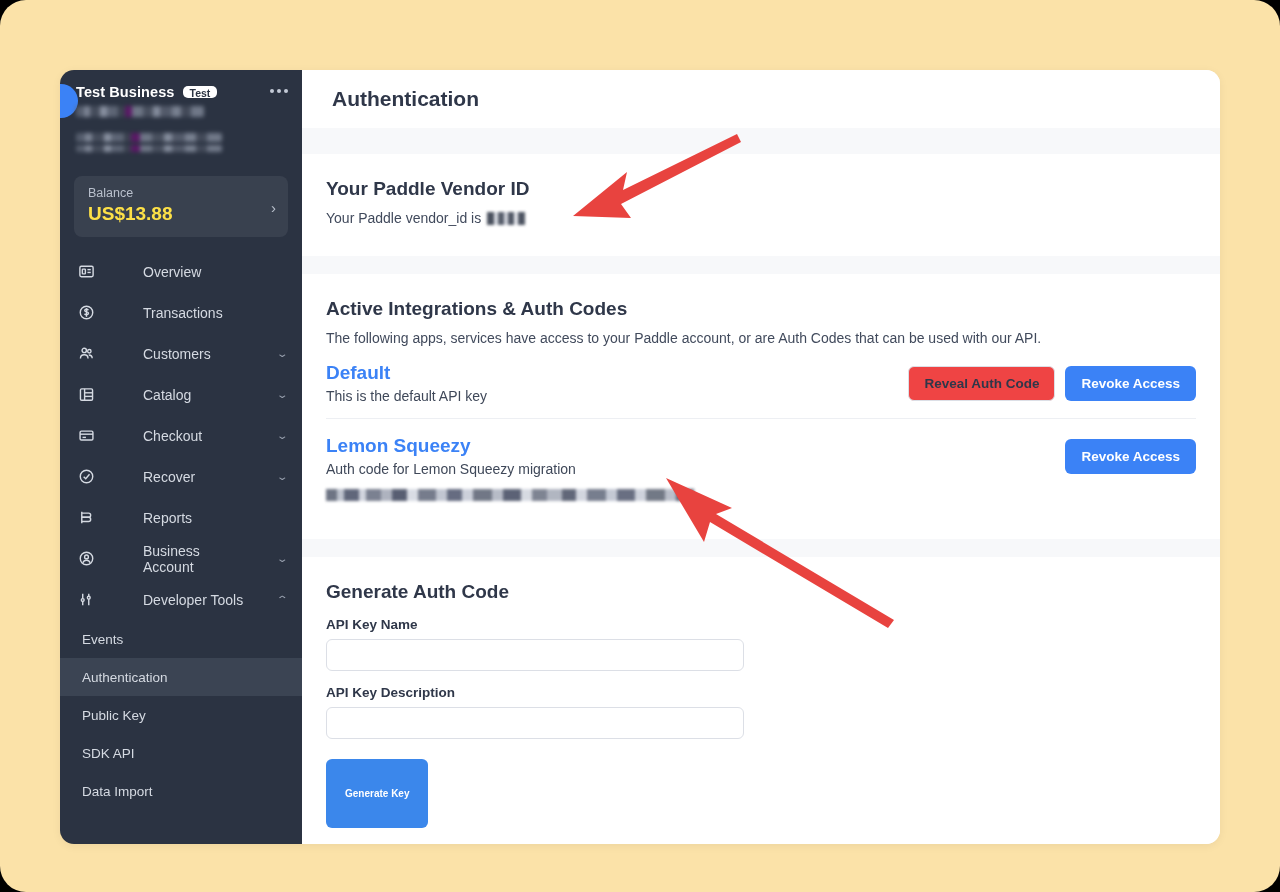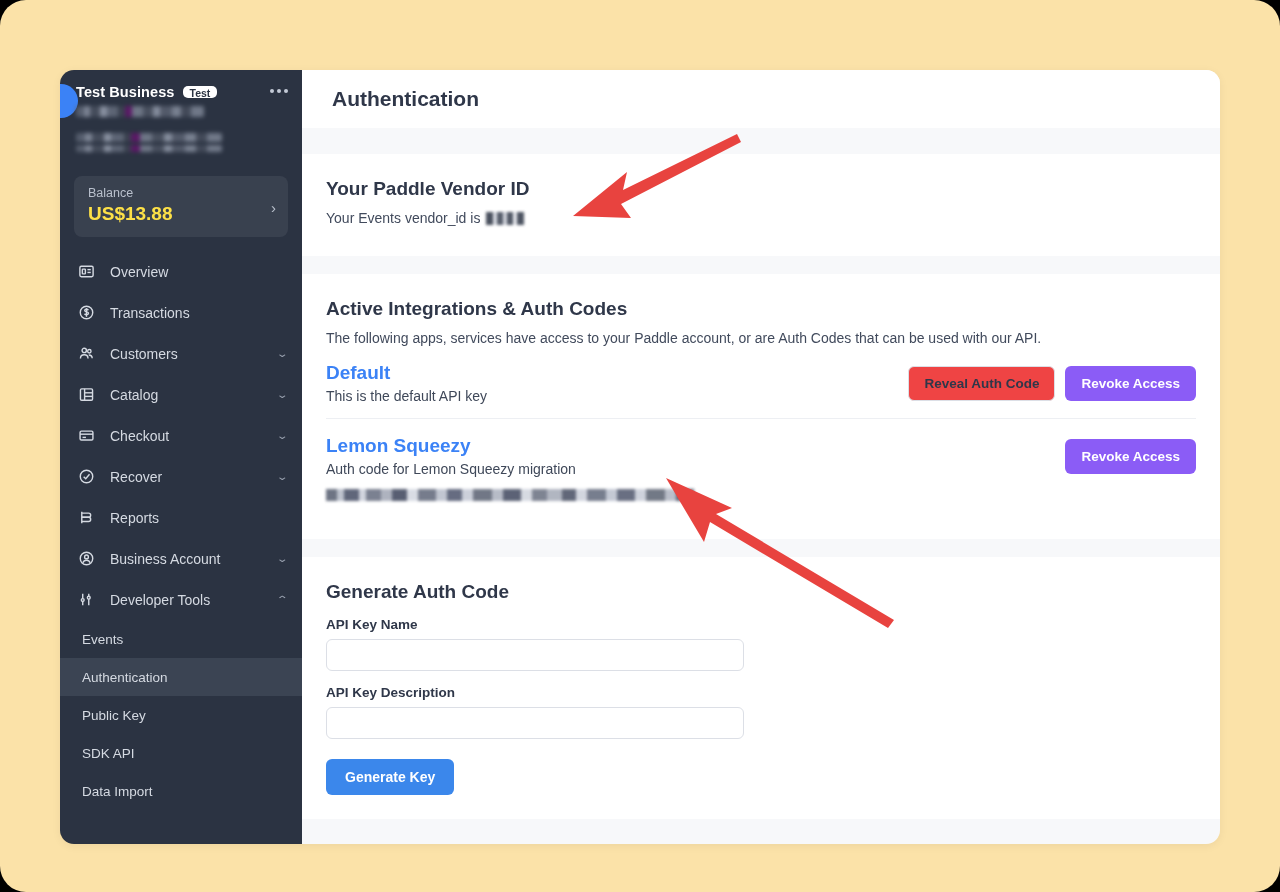--- a/index.html
+++ b/index.html
@@ -90,21 +90,21 @@
     position: absolute; right: 12px; top: 50%;
     transform: translateY(-50%);
     color: #b9c0cc; font-size: 15px;
   }
 
   .sb-nav { margin-top: 14px; }
   .nav-item {
     display: flex; align-items: center;
     height: 41px; padding: 0 16px 0 18px;
     font-size: 14px; color: #d5dae2;
-    cursor: pointer; position: relative;
+    cursor: pointer; position: relative; gap: 33px;
   }
   .nav-item .ico { width: 22px; flex: 0 0 22px; display: flex; align-items: center; }
   .nav-item .lbl { margin-left: 10px; flex: 1; }
   .nav-item .chev {
     font-size: 10px; color: #9aa2b0;
     transform: scaleX(1.5);
   }
   .sub-item {
     display: flex; align-items: center;
     height: 38px; padding-left: 22px;
@@ -174,22 +174,22 @@
     opacity: .8;
   }
   .int-actions { display: flex; align-items: center; gap: 10px; padding-top: 4px; }
   .btn {
     font-size: 13.5px; font-weight: bold;
     border-radius: 6px; padding: 9px 15px;
     cursor: pointer; border: 1px solid transparent;
     white-space: nowrap;
   }
   .btn-outline { background: #ef4444; color: #2f3749; border-color: #dcdfe6; }
-  .btn-danger { background: #8b5cf6; color: #ffffff; }
-  .btn-primary { background: #3b87eb; color: #ffffff; padding: 9px 18px; font-size: 14px; }
+  .btn-danger { background: #3b82f6; color: #ffffff; }
+  .btn-primary { background: #3b87eb; color: #ffffff; padding: 28px 18px; font-size: 10px; }
 
   .field-label { font-size: 13.5px; font-weight: bold; color: #2f3749; margin: 14px 0 7px 0; }
   .field-input {
     width: 418px; height: 32px;
     border: 1px solid #dcdfe6; border-radius: 6px;
     background: #ffffff;
     font-family: "Liberation Sans", sans-serif;
     font-size: 13.5px; color: #2f3749;
     padding: 0 10px;
     outline: none;
@@ -367,21 +367,21 @@
 
       <div class="topbar">
         <h1>Authentication</h1>
       </div>
 
       <div class="content">
 
         <div class="card first">
           <h2>Your Paddle Vendor ID</h2>
           <div class="sub">
-            <span>Your Events </span><b>vendor_id</b><span> is </span><span class="redact"></span>
+            <span>Your Paddle </span><b>vendor_id</b><span> is </span><span class="redact"></span>
           </div>
         </div>
 
         <div class="card">
           <h2>Active Integrations &amp; Auth Codes</h2>
           <div class="sub">The following apps, services have access to your Paddle account, or are Auth Codes that can be used with our API.</div>
 
           <div class="int-row">
             <div class="int-info">
               <div class="int-name">Default</div>

